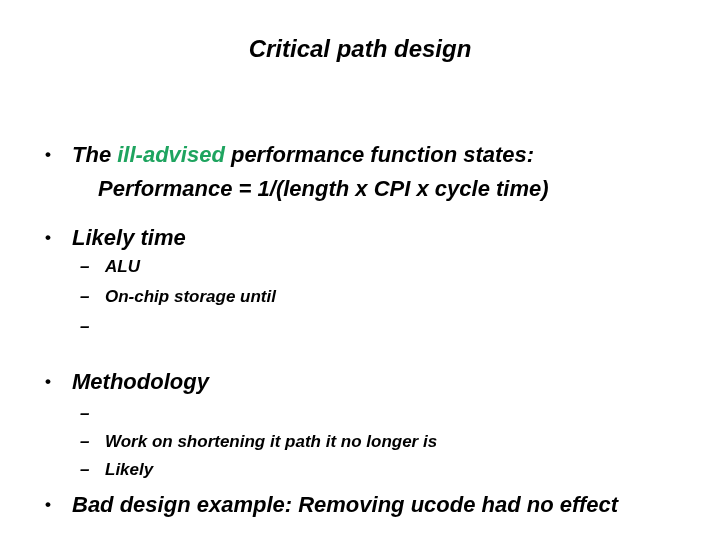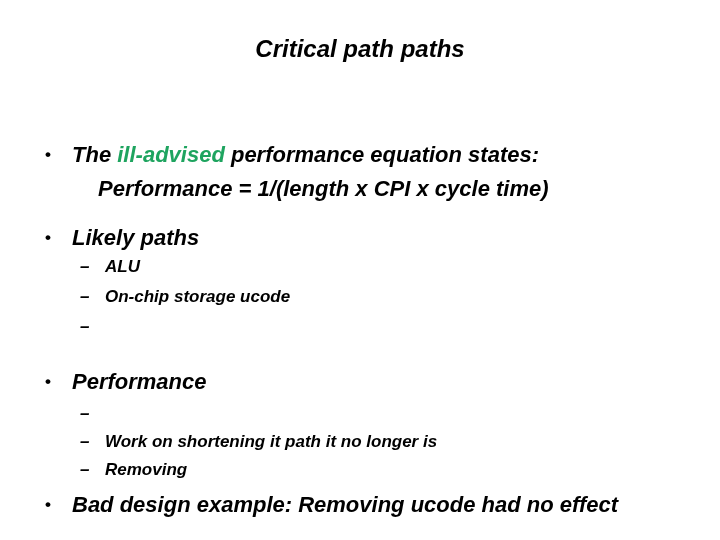--- a/index.html
+++ b/index.html
@@ -69,60 +69,60 @@
   }
   .highlight {
     color: var(--green);
   }
 </style>
 </head>
 <body>
 
 <div class="slide">
 
-  <h1 class="title">Critical path paths</h1>
+  <h1 class="title">Critical path design</h1>
 
   <div class="row main" style="top:142px">
     <span class="glyph">•</span>
-    <span class="text"><span>The </span><span class="highlight">ill-advised</span><span> performance equation states:</span></span>
+    <span class="text"><span>The </span><span class="highlight">ill-advised</span><span> performance function states:</span></span>
   </div>
   <div class="row cont" style="top:176px">
     <span class="text">Performance = 1/(length x CPI x cycle time)</span>
   </div>
 
   <div class="row main" style="top:225px">
     <span class="glyph">•</span>
-    <span class="text">Likely paths</span>
+    <span class="text">Likely time</span>
   </div>
   <div class="row sub" style="top:257px">
     <span class="glyph">–</span>
     <span class="text">ALU</span>
   </div>
   <div class="row sub" style="top:287px">
     <span class="glyph">–</span>
-    <span class="text">On-chip storage ucode</span>
+    <span class="text">On-chip storage until</span>
   </div>
   <div class="row sub" style="top:317px">
     <span class="glyph">–</span>
   </div>
 
   <div class="row main" style="top:369px">
     <span class="glyph">•</span>
-    <span class="text">Performance</span>
+    <span class="text">Methodology</span>
   </div>
   <div class="row sub" style="top:404px">
     <span class="glyph">–</span>
   </div>
   <div class="row sub" style="top:432px">
     <span class="glyph">–</span>
     <span class="text">Work on shortening it path it no longer is</span>
   </div>
   <div class="row sub" style="top:460px">
     <span class="glyph">–</span>
-    <span class="text">Removing</span>
+    <span class="text">Likely</span>
   </div>
 
   <div class="row main" style="top:492px">
     <span class="glyph">•</span>
     <span class="text">Bad design example: Removing ucode had no effect</span>
   </div>
 
 </div>
 
 </body></html>

